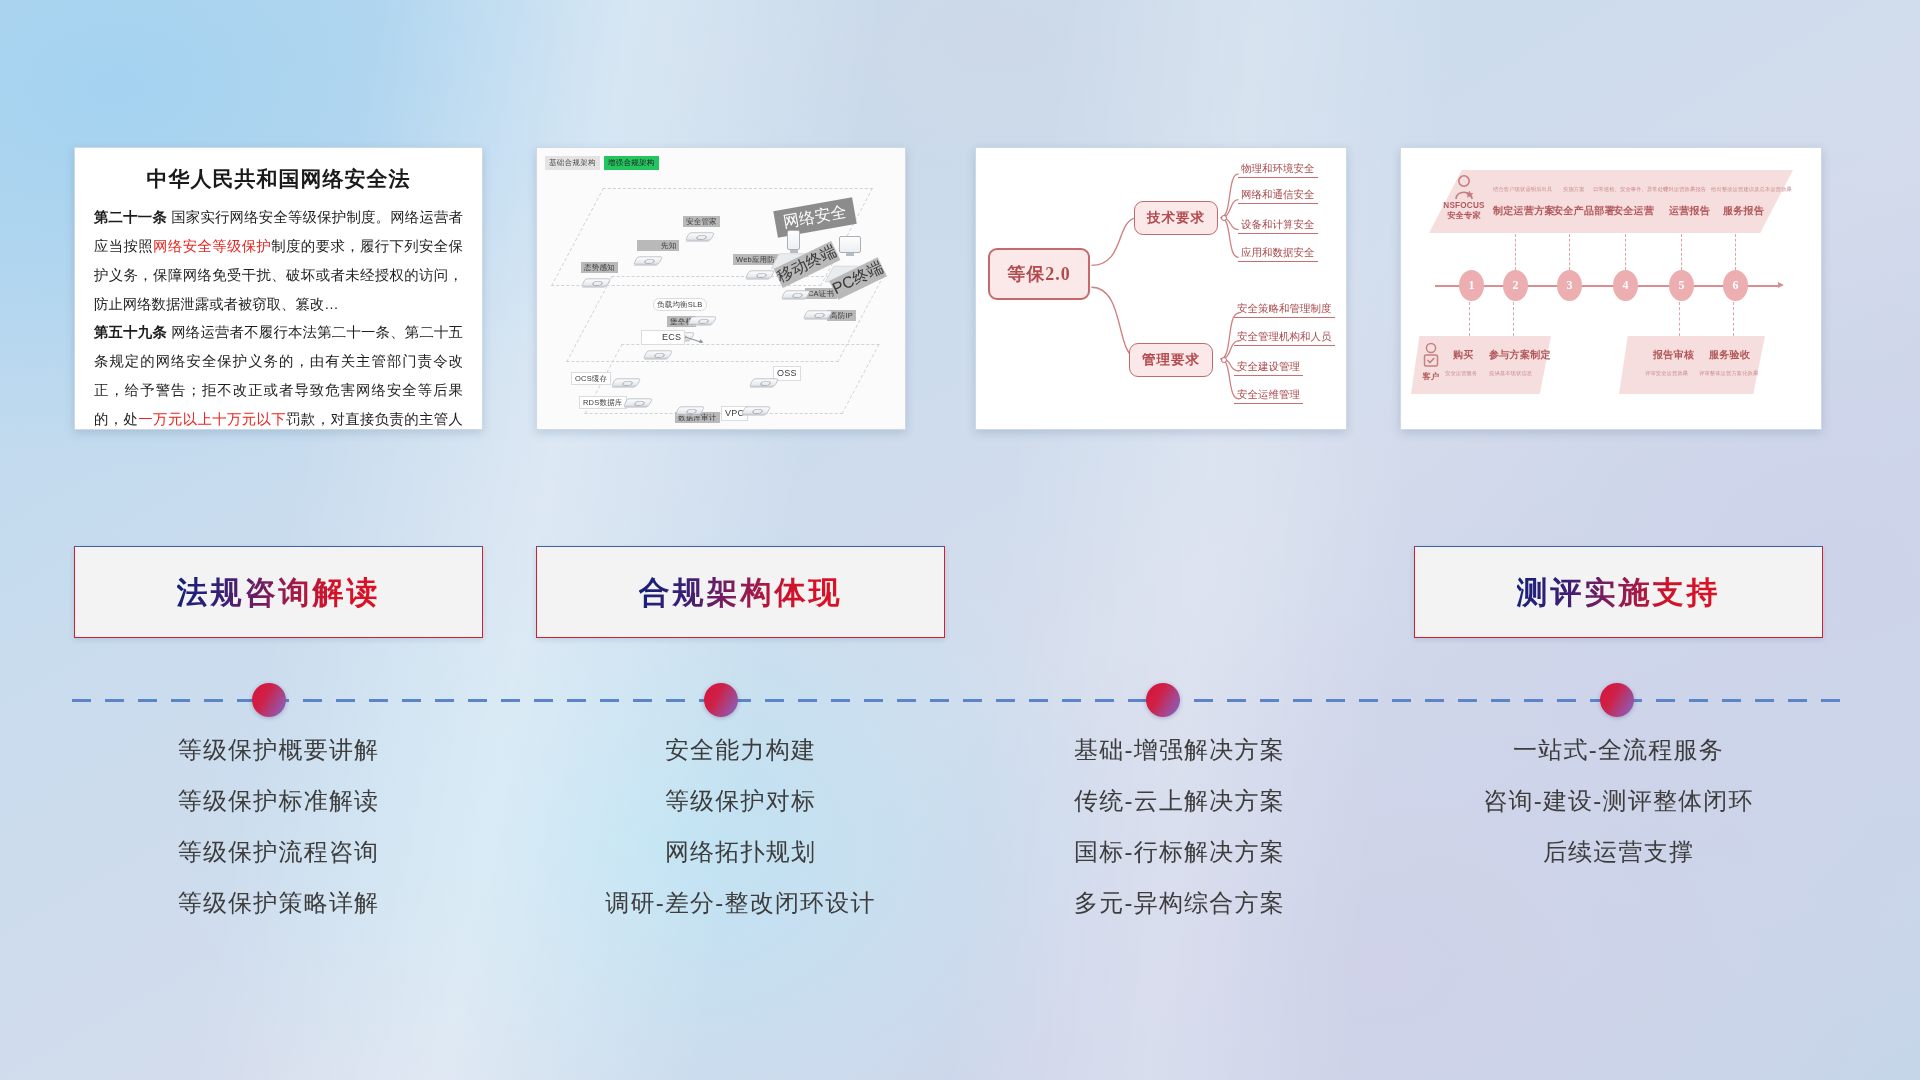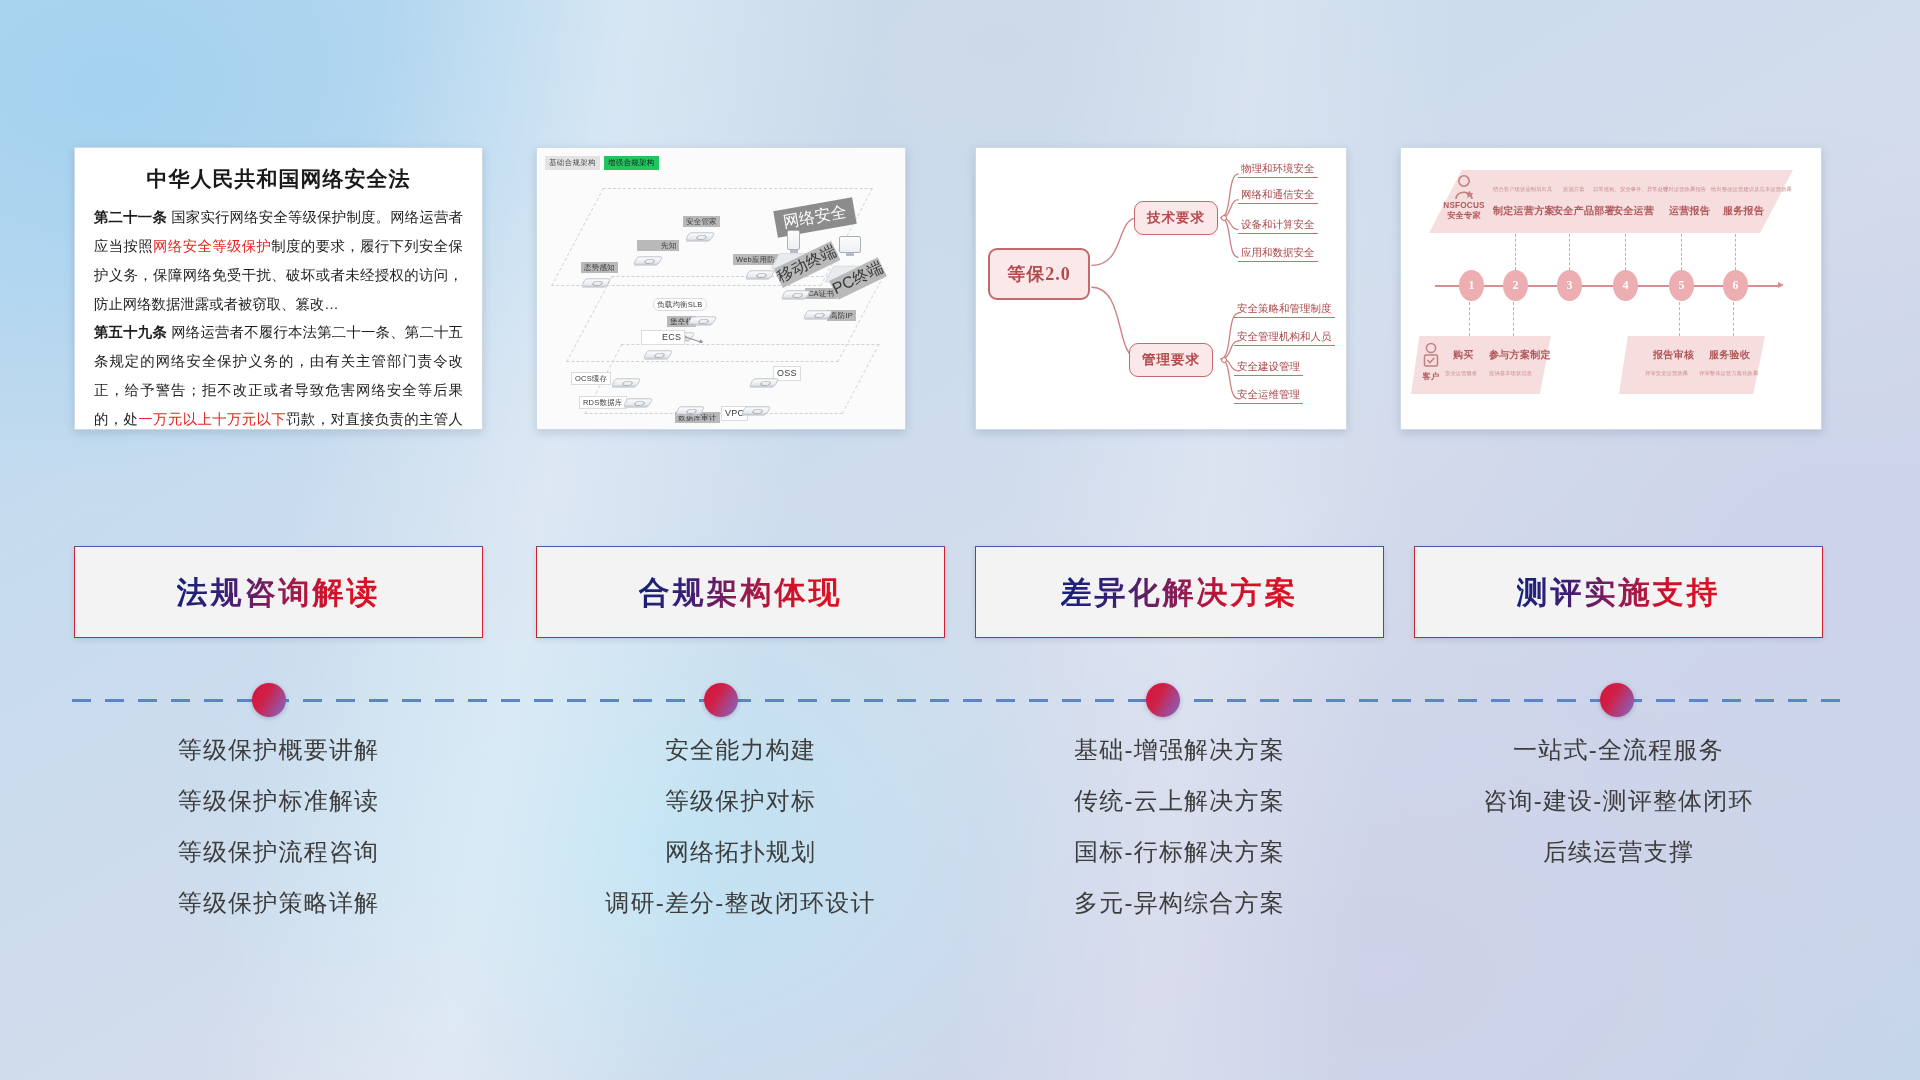--- a/index.html
+++ b/index.html
@@ -393,23 +393,20 @@
   </div>
 </div>
 
 <div id="titles">
   <div class="title-box" style="left:74px;width:409px;">
     <span class="title-text">法规咨询解读</span>
   </div>
   <div class="title-box" style="left:536px;width:409px;">
     <span class="title-text">合规架构体现</span>
   </div>
-  <div class="title-box" style="left:975px;width:409px;">
-    <span class="title-text">差异化解决方案</span>
-  </div>
   <div class="title-box" style="left:1414px;width:409px;">
     <span class="title-text">测评实施支持</span>
   </div>
 </div>
 
 <div id="timeline">
   <div class="tl-rail"></div>
   <div class="tl-dot" style="left:252px;"></div>
   <div class="tl-dot" style="left:704px;"></div>
   <div class="tl-dot" style="left:1146px;"></div>

